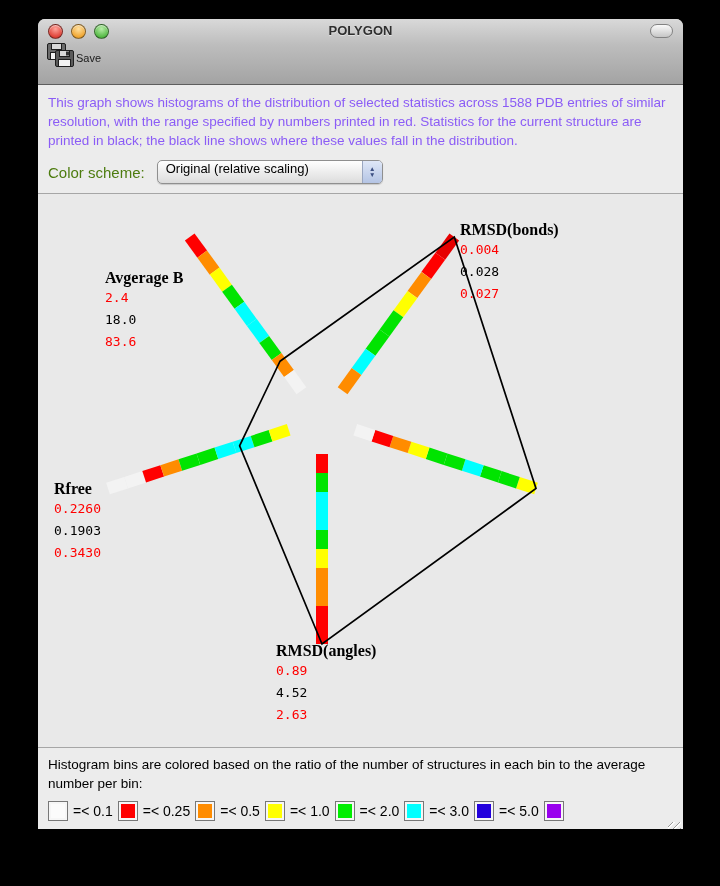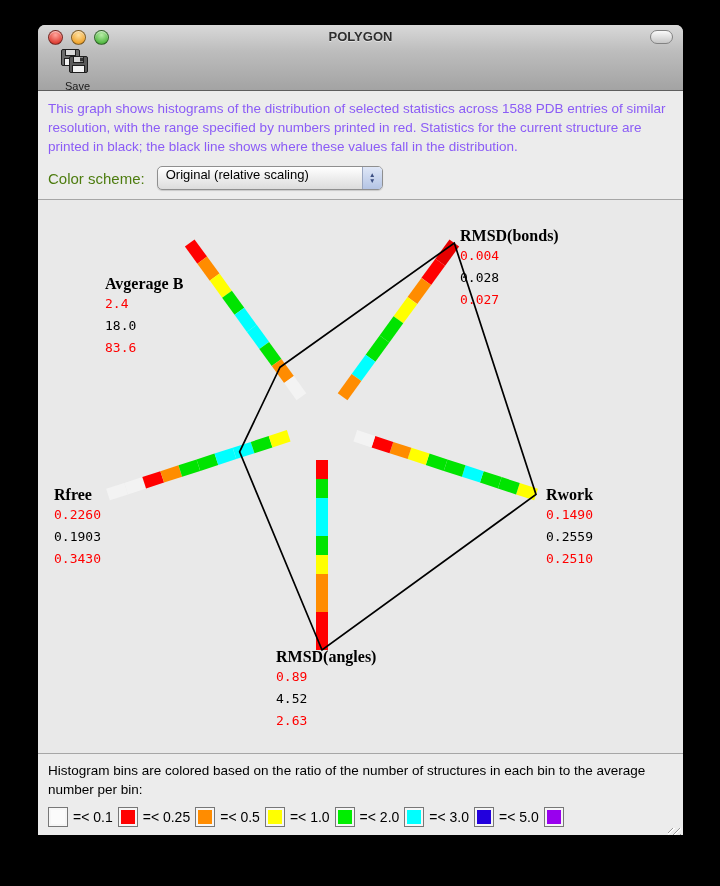--- a/index.html
+++ b/index.html
@@ -1,36 +1,36 @@
 <!DOCTYPE html>
 <html><head>
 <meta charset="utf-8">
 <style>
   html,body{margin:0;padding:0;}
   body{width:720px;height:886px;background:#000;position:relative;overflow:hidden;
        font-family:"Liberation Sans",sans-serif;}
-  .window{position:absolute;left:38px;top:25px;width:645px;height:810px;
+  .window{position:absolute;left:38px;top:19px;width:645px;height:810px;
           background:#ececec;border-radius:7px 7px 0 0;overflow:hidden;
           box-shadow:0 8px 30px rgba(0,0,0,.7);}
   
   .chrome{height:65px;background:linear-gradient(#d9d9d9,#bdbdbd 40%,#a3a3a3);
           border-bottom:1px solid #5e5e5e;position:relative;}
   .titlebar{height:23px;position:relative;}
   .title{position:absolute;left:0;right:0;top:4px;text-align:center;font-size:13px;
          font-weight:bold;color:#2e2e2e;text-shadow:0 1px 0 rgba(255,255,255,.5);}
   .lights{position:absolute;left:10px;top:5px;display:flex;gap:8px;}
   .light{width:13px;height:13px;border-radius:50%;border:1px solid rgba(0,0,0,.45);
          box-shadow:inset 0 1px 1px rgba(255,255,255,.6);}
   .light.close{background:radial-gradient(circle at 50% 30%,#ffa49b,#e0443a 70%,#a52a22);}
   .light.min{background:radial-gradient(circle at 50% 30%,#ffe0a0,#f0a733 70%,#b07a1f);}
   .light.zoom{background:radial-gradient(circle at 50% 30%,#b8eda8,#57bb47 70%,#2f7d26);}
   .pill{position:absolute;right:10px;top:5px;width:21px;height:12px;border-radius:7px;
         border:1px solid #828282;background:linear-gradient(#fafafa,#c6c6c6);}
   .toolbar{height:42px;display:flex;align-items:flex-start;padding-left:8px;}
-  .toolbtn{display:flex;flex-direction:column;align-items:flex-end;width:44px;cursor:default;}
+  .toolbtn{display:flex;flex-direction:row;align-items:center;width:44px;cursor:default;}
   .toolbtn .tlabel{font-size:11px;color:#1a1a1a;margin-top:1px;}
   
   .intro{padding:8px 10px 0 10px;background:#ececec;}
   .intro-text{font-size:13.5px;line-height:19px;color:#8b5cf6;width:632px;}
   .scheme-row{display:flex;align-items:center;margin:10px 0 9px 0;}
   .scheme-label{font-size:15px;color:#4d7c0f;margin-right:12px;}
   .popup{width:224px;height:22px;border:1px solid #8f8f8f;border-radius:5px;
          background:linear-gradient(#ffffff,#dcdcdc);display:flex;
          box-shadow:0 1px 1px rgba(0,0,0,.15);}
   .popup-value{flex:1;font-size:13px;color:#000;padding-left:8px;}
@@ -169,26 +169,20 @@
       <div class="v range">2.4</div>
       <div class="v cur">18.0</div>
       <div class="v range">83.6</div>
     </div>
     <div class="stat axis-1">
       <div class="sl">RMSD(bonds)</div>
       <div class="v range">0.004</div>
       <div class="v cur">0.028</div>
       <div class="v range">0.027</div>
     </div>
-    <div class="stat axis-2">
-      <div class="sl">Rwork</div>
-      <div class="v range">0.1490</div>
-      <div class="v cur">0.2559</div>
-      <div class="v range">0.2510</div>
-    </div>
     <div class="stat axis-3">
       <div class="sl">RMSD(angles)</div>
       <div class="v range">0.89</div>
       <div class="v cur">4.52</div>
       <div class="v range">2.63</div>
     </div>
     <div class="stat axis-4">
       <div class="sl">Rfree</div>
       <div class="v range">0.2260</div>
       <div class="v cur">0.1903</div>

